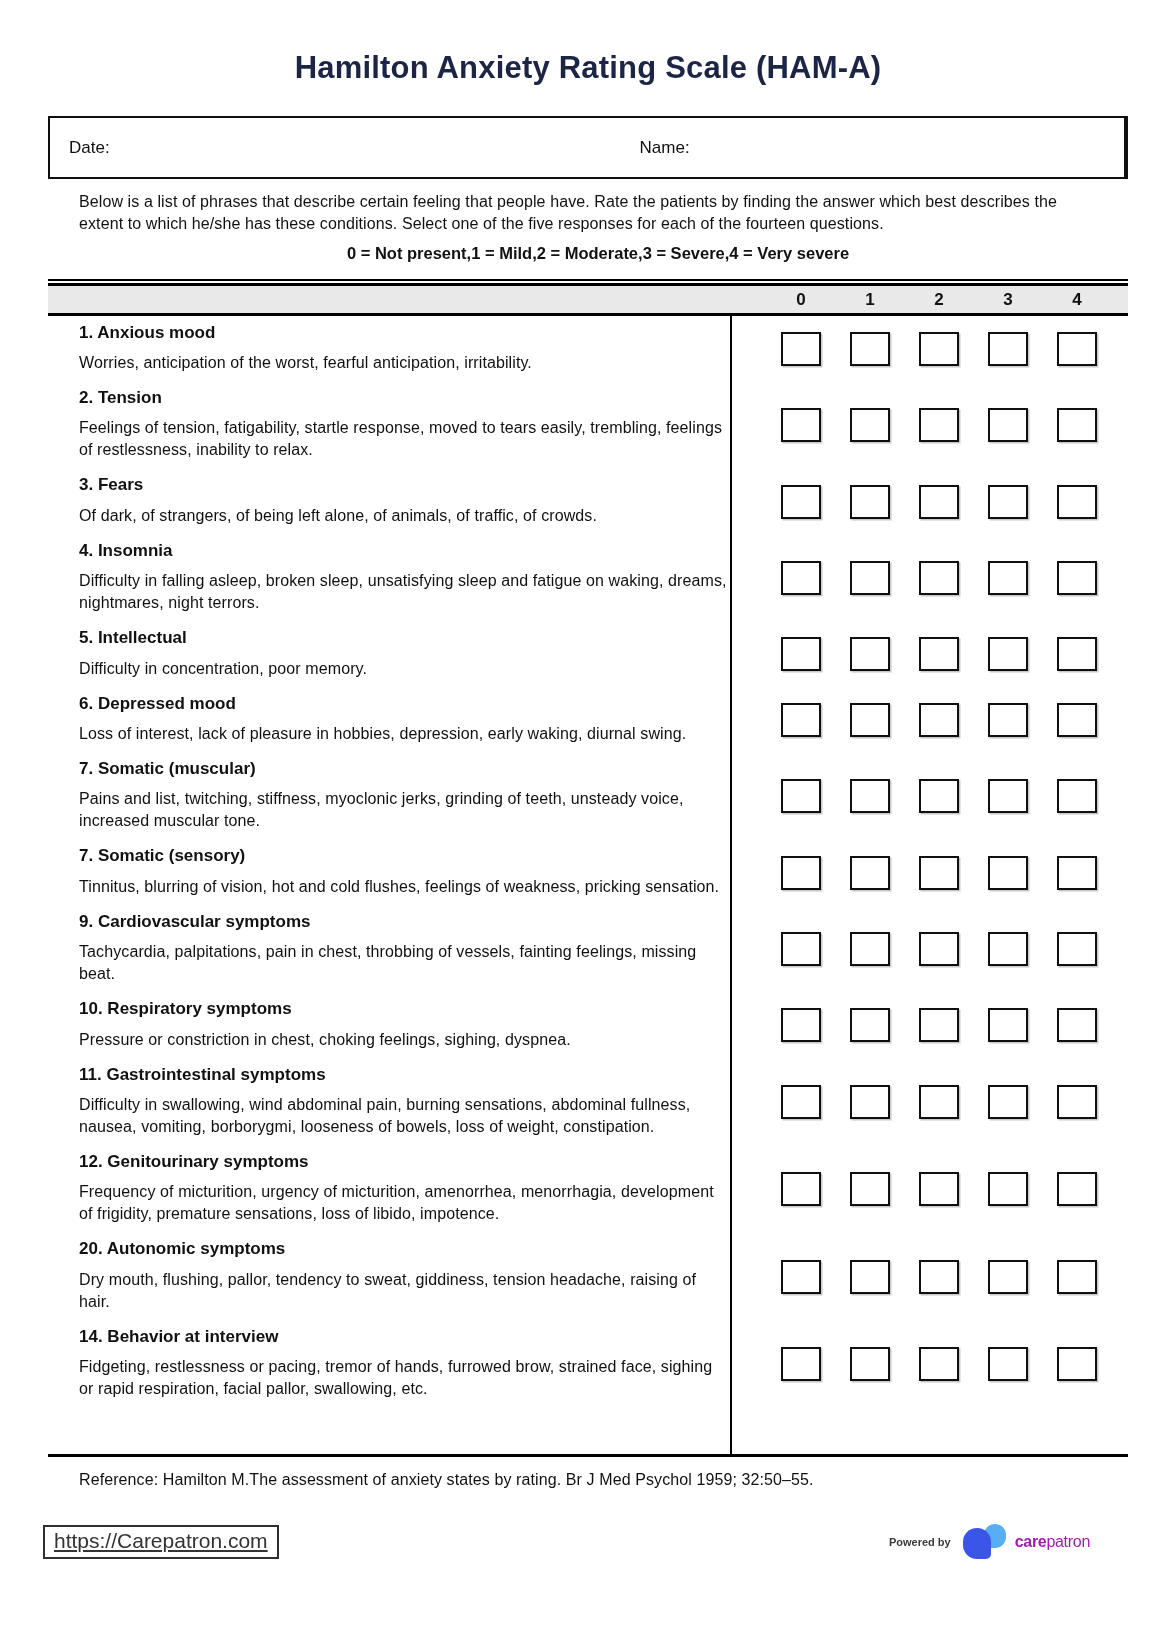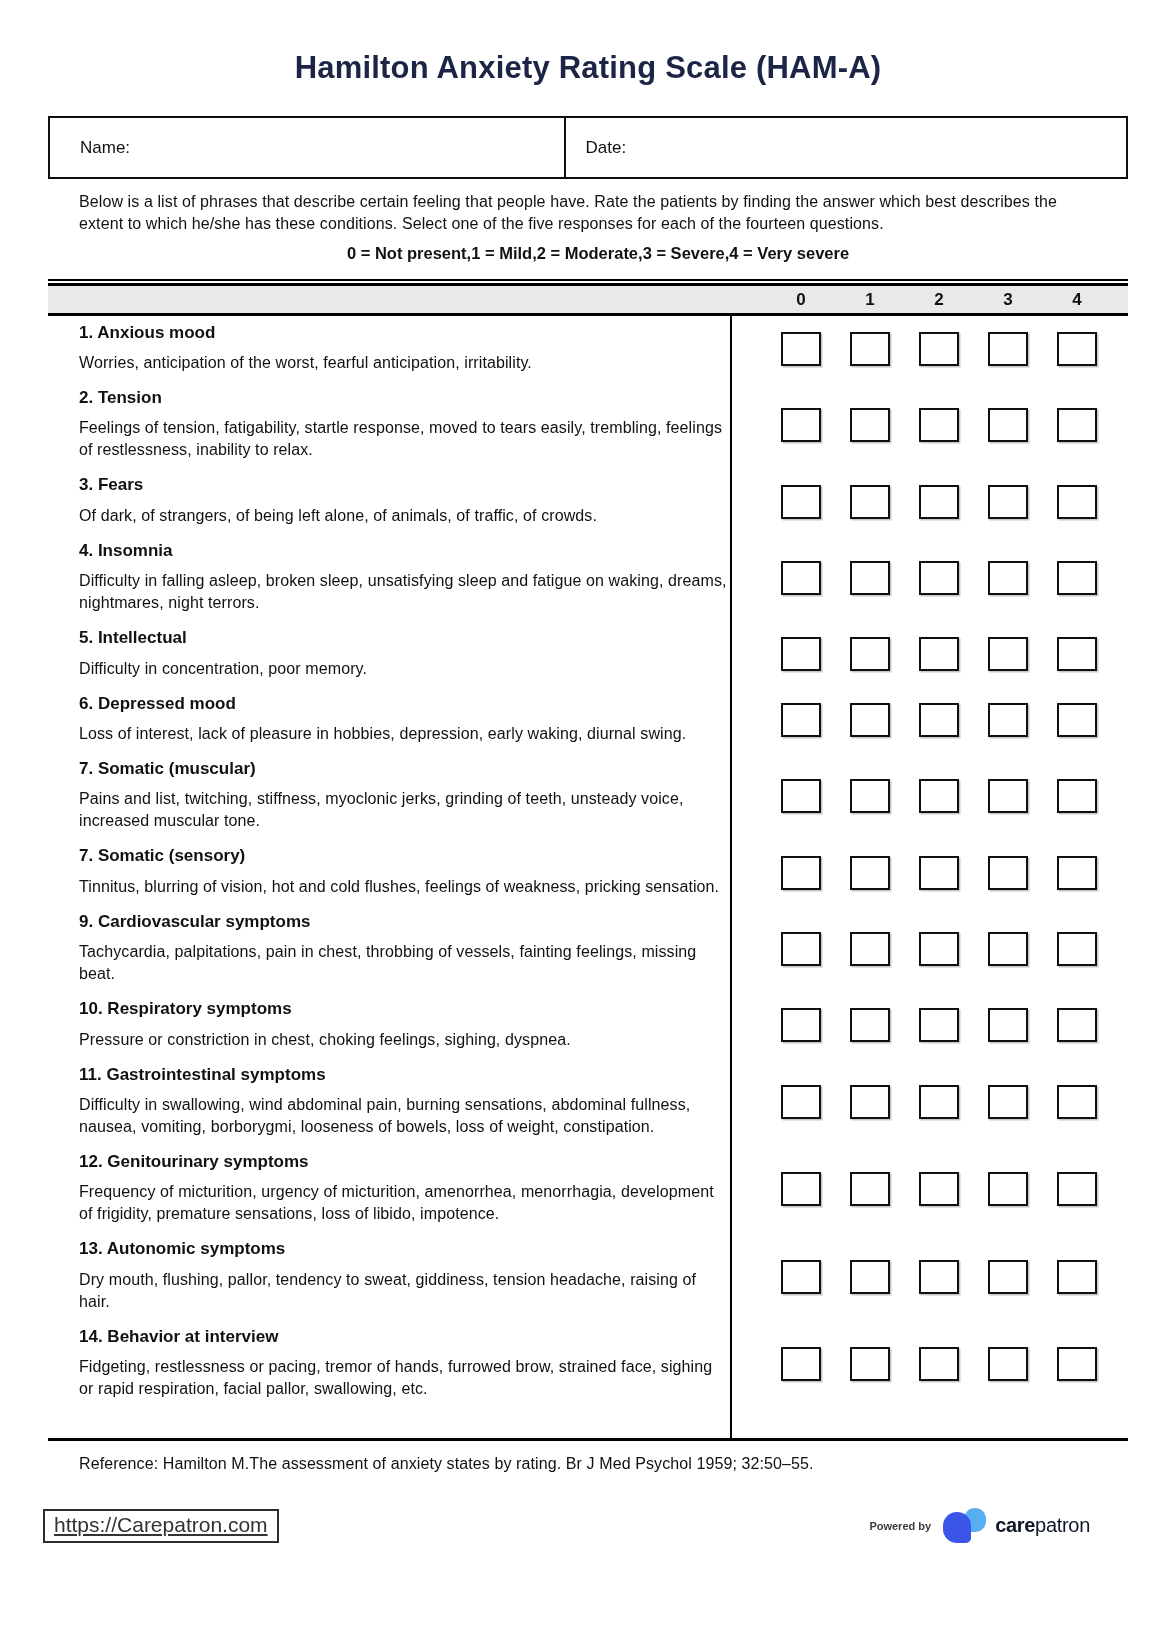--- a/index.html
+++ b/index.html
@@ -71,21 +71,21 @@
     justify-content: center;
     padding-left: 20px;
     align-items: center;
   }
   .band-cell { width: 40px; text-align: center; font-weight: bold; font-size: 17px; }
 
   
   .table-body {
     position: relative;
     border-bottom: 3px solid #000;
-    padding-bottom: 30px;
+    padding-bottom: 46px;
   }
   .table-body::after {
     content: "";
     position: absolute;
     left: 682px; top: 0; bottom: 0;
     width: 2px;
     background: #000;
   }
   .q-row { display: grid; grid-template-columns: 682px 398px; }
   .q-cell { padding: 6.5px 0 7.5px 31px; }
@@ -124,36 +124,36 @@
     width: 22px; height: 24px;
     background: #58aef2;
     border-radius: 11px 11px 11px 4px;
   }
   .logo-dark {
     position: absolute; left: 2px; top: 5px;
     width: 28px; height: 31px;
     background: #3a55e8;
     border-radius: 14px 14px 5px 14px;
   }
-  .brand-text { font-size: 20px; color: #0f172a; letter-spacing: -0.3px; }
+  .brand-text { font-size: 16px; color: #a21caf; letter-spacing: -0.3px; }
   .brand-care { font-weight: bold; }
 </style>
 </head>
 <body>
 
 <div class="page">
 
   <h1 class="title">Hamilton Anxiety Rating Scale (HAM-A)</h1>
 
   <div class="nd-table">
+    <div class="nd-cell nd-date">
+      <span>Date:</span>
+    </div>
     <div class="nd-cell nd-name">
       <span>Name:</span>
-    </div>
-    <div class="nd-cell nd-date">
-      <span>Date:</span>
     </div>
   </div>
 
   <p class="instructions">Below is a list of phrases that describe certain feeling that people have. Rate the patients by finding the answer which best describes the extent to which he/she has these conditions. Select one of the five responses for each of the fourteen questions.</p>
 
   <div class="legend">
       <span>0 = Not present,</span>
       <span>1 = Mild,</span>
       <span>2 = Moderate,</span>
       <span>3 = Severe,</span>
@@ -326,21 +326,21 @@
     <div class="rate-cols cb-cell">
       <div class="cb"></div>
       <div class="cb"></div>
       <div class="cb"></div>
       <div class="cb"></div>
       <div class="cb"></div>
     </div>
   </div>
       <div class="q-row">
     <div class="q-cell">
-      <div class="q-title">13. Autonomic symptoms</div>
+      <div class="q-title">20. Autonomic symptoms</div>
       <div class="q-desc">Dry mouth, flushing, pallor, tendency to sweat, giddiness, tension headache, raising of hair.</div>
     </div>
     <div class="rate-cols cb-cell">
       <div class="cb"></div>
       <div class="cb"></div>
       <div class="cb"></div>
       <div class="cb"></div>
       <div class="cb"></div>
     </div>
   </div>

